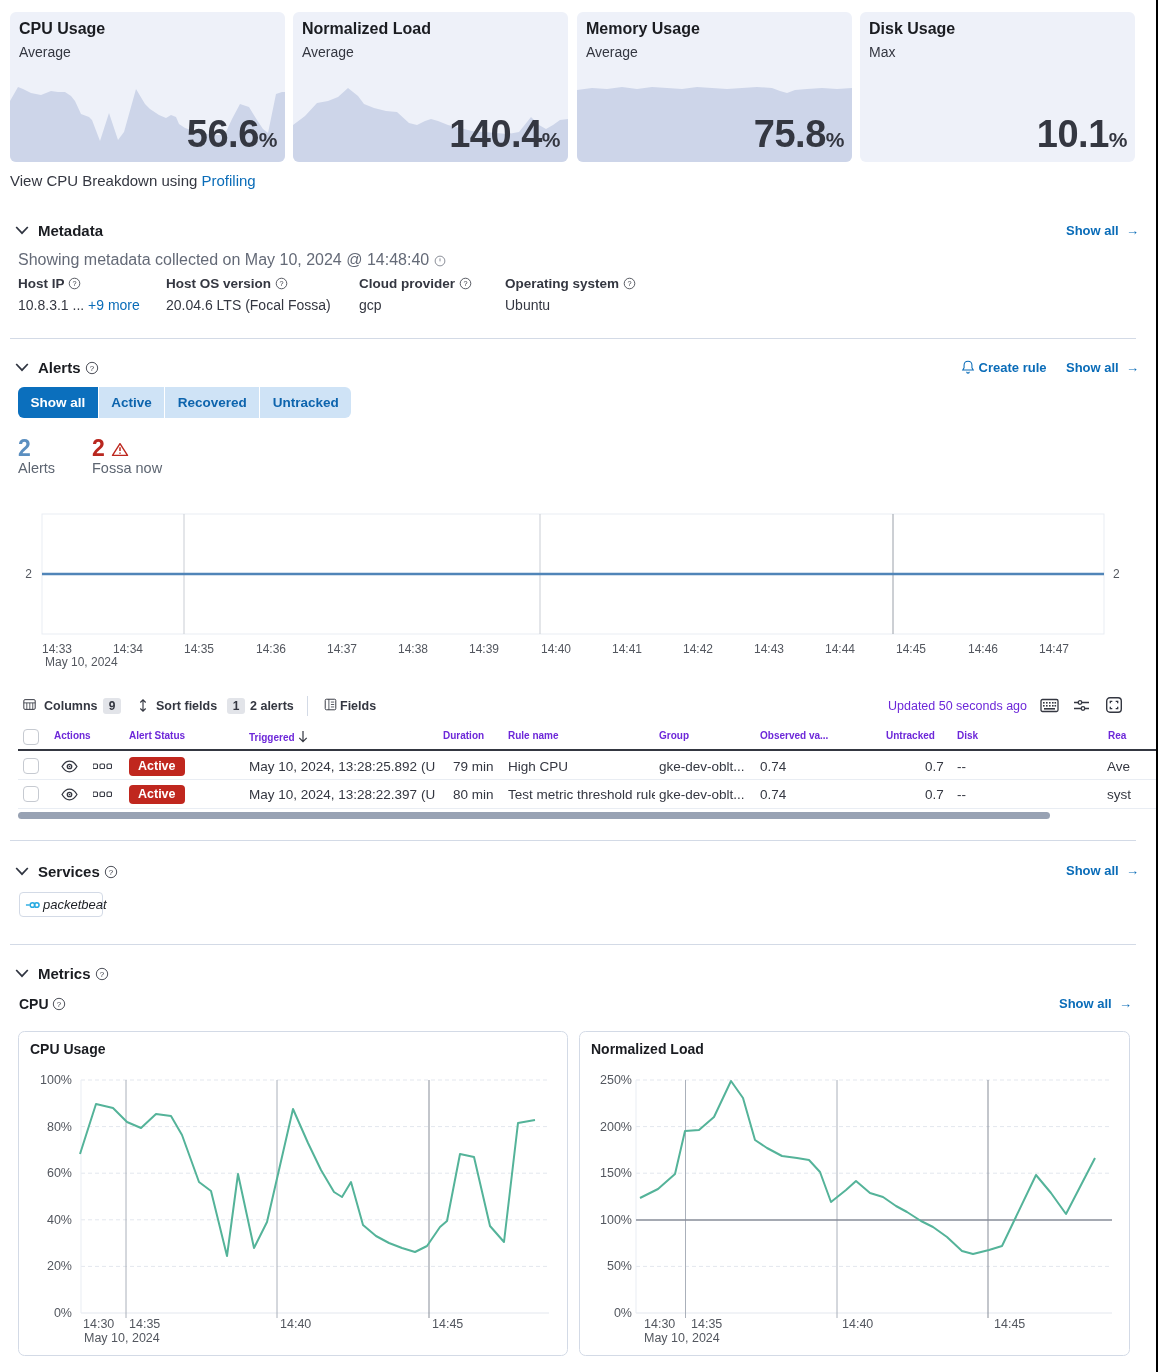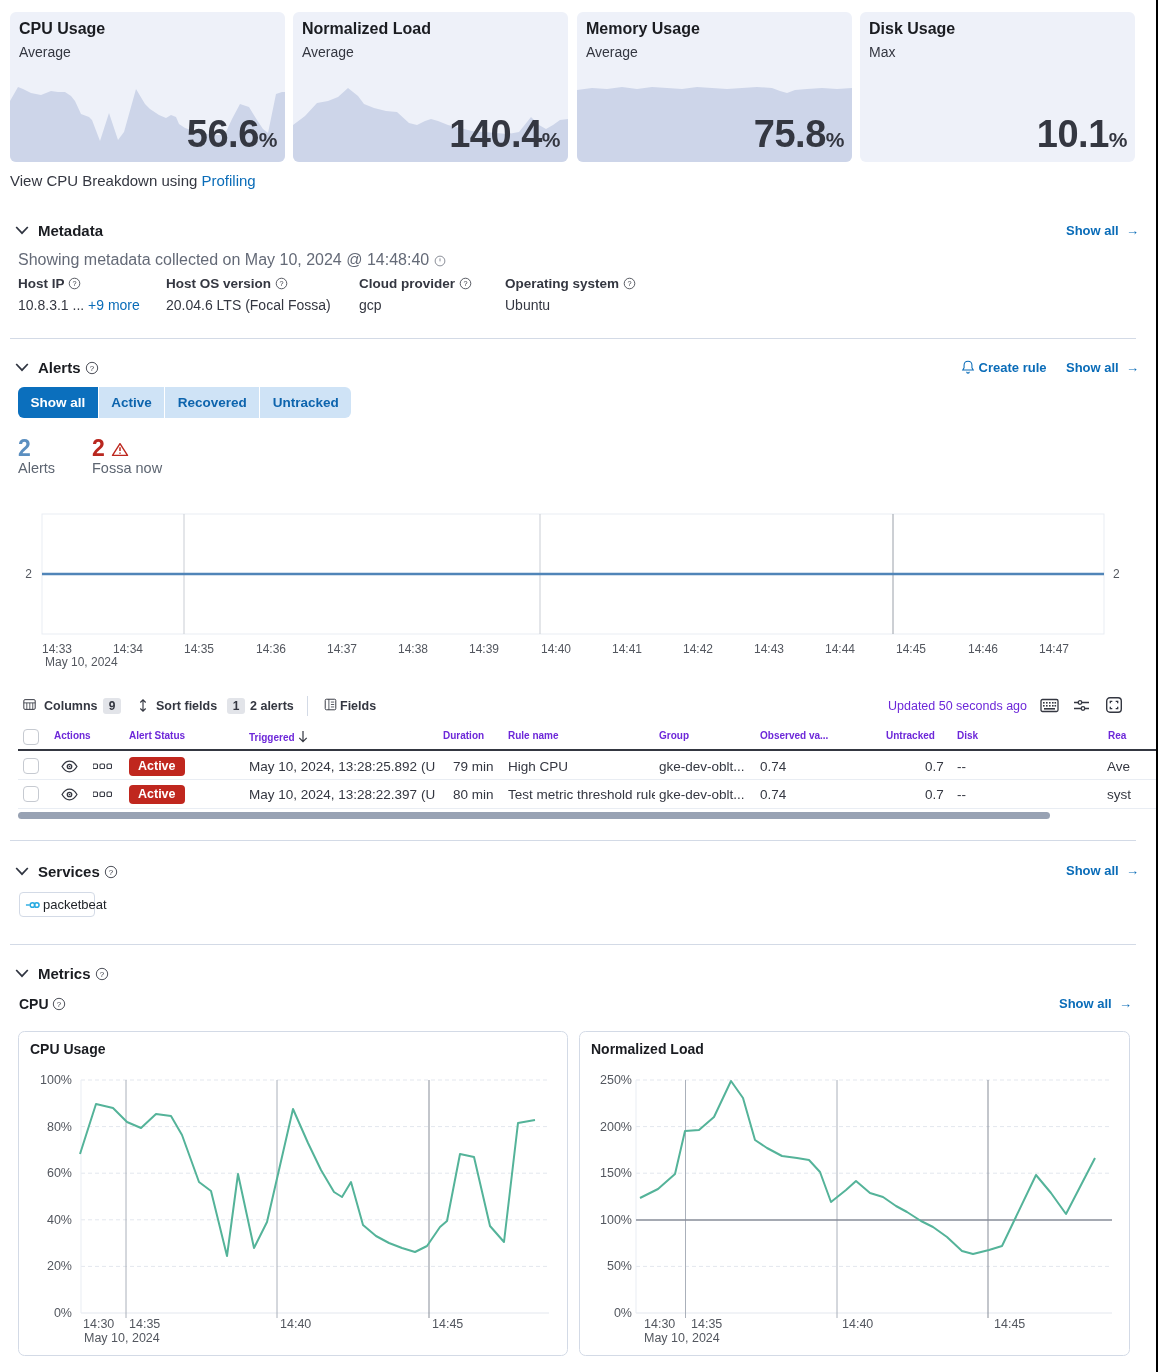--- a/index.html
+++ b/index.html
@@ -277,21 +277,21 @@
   <div class="abs icw" style="left:15px; top:865px;">
     <svg width="14" height="13" viewBox="0 0 14 13">
         <path fill="none" stroke="#2f3440" stroke-width="1.7" d="M1.2,3 L7,9.2 L12.8,3"></path>
       </svg>
   </div>
   <div class="sechead" style="left:38px; top:863px;">Services <svg class="qicon" width="14" height="14" viewBox="0 0 16 16">
         <circle cx="8" cy="8" r="6.5" fill="none" stroke="#343741"></circle>
         <text x="8" y="11" font-size="9" text-anchor="middle" fill="#343741" font-weight="normal">?</text>
       </svg></div>
   <div class="showall" style="left:1066px; top:863px;">Show all&nbsp; <span style="font-weight:400;">→</span></div>
-  <div class="abs" style="left:19px; top:892px; width:76px; height:25px; border:1px solid #d3dae6; border-radius:4px; font-size:13px; line-height:23px; padding-left:23px; color:#1d2025;">
+  <div class="abs" style="left:19px; top:892px; width:84px; height:25px; border:1px solid #d3dae6; border-radius:4px; font-size:13px; line-height:23px; padding-left:23px; color:#1d2025;font-style:italic;">
     <svg style="position:absolute; left:5px; top:6px;" width="15" height="12" viewBox="0 0 32 24">
         <path fill="none" stroke="#27aae1" stroke-width="3" d="M2 12 h8"></path>
         <circle cx="16" cy="12" r="5" fill="none" stroke="#27aae1" stroke-width="3.2"></circle>
         <circle cx="25" cy="12" r="5" fill="none" stroke="#27aae1" stroke-width="3.2"></circle>
       </svg>
     packetbeat
   </div>
 
   <div class="hline" style="top:944px;"></div>
 

